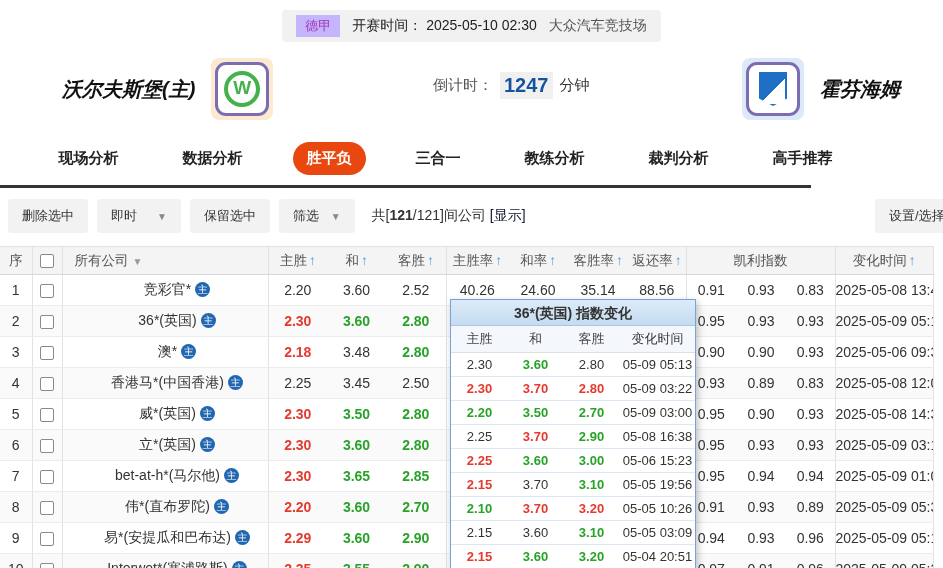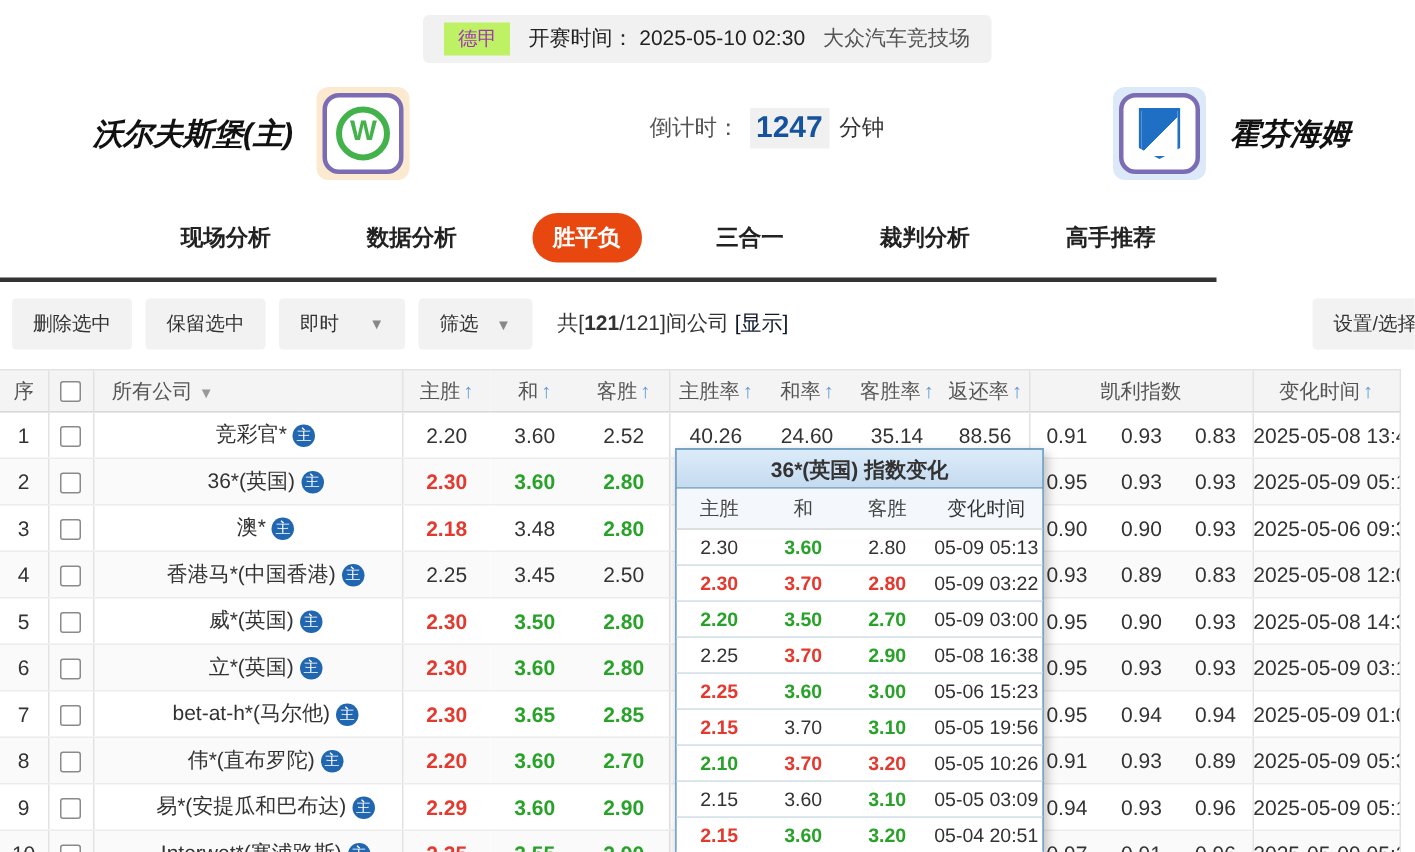--- a/index.html
+++ b/index.html
@@ -4,21 +4,21 @@
 <style>
   * { box-sizing: border-box; margin: 0; padding: 0; }
   html,body { width:943px; height:568px; overflow:hidden; background:#fff;
     font-family:"Liberation Sans","DejaVu Sans",sans-serif; color:#333; }
   body { position:relative; }
 
   
   .topbar-wrap { display:flex; justify-content:center; padding-top:10px; }
   .topbar { display:flex; align-items:center; gap:12px; background:#f1f1f1;
     border-radius:4px; padding:5px 14px; font-size:14px; }
-  .league-badge { background:#bef264; color:#a335b5; padding:2px 9px; font-size:13px; }
+  .league-badge { background:#c4b5fd; color:#a335b5; padding:2px 9px; font-size:13px; }
   .kick-label,.kick-time { font-weight:normal; color:#222; }
   .venue { color:#555; }
 
   
   .teams { position:relative; height:92px; }
   .team-block { position:absolute; top:16px; display:flex; align-items:center; gap:16px; }
   .home-block { left:62px; }
   .away-block { left:742px; }
   .team-name { font-size:20px; font-weight:bold; color:#111;font-style:italic; }
   .logo-outer { width:62px; height:62px; border-radius:8px; display:flex; align-items:center; justify-content:center; }
@@ -128,31 +128,32 @@
     </span>
     <span class="team-name">霍芬海姆</span>
   </div>
 </div>
 
 <div class="nav">
   <span class="tab">现场分析</span>
   <span class="tab">数据分析</span>
   <span class="tab active">胜平负</span>
   <span class="tab">三合一</span>
+  <span class="tab">教练分析</span>
   <span class="tab">裁判分析</span>
   <span class="tab">高手推荐</span>
 </div>
 
 <div class="toolbar">
   <button class="tbtn">删除选中</button>
-  <button class="tbtn">保留选中</button>
   <button class="tbtn dropdown">
     <span>即时</span>
     <span class="caret">▼</span>
   </button>
+  <button class="tbtn">保留选中</button>
   <button class="tbtn">
     <span>筛选</span>
     <span class="caret">▼</span>
   </button>
   <span class="company-count">
     <span>共[</span><b>121</b><span>/121]间公司</span>
     <span class="show-link">[显示]</span>
   </span>
   <button class="tbtn settings-btn">设置/选择</button>
 </div>

